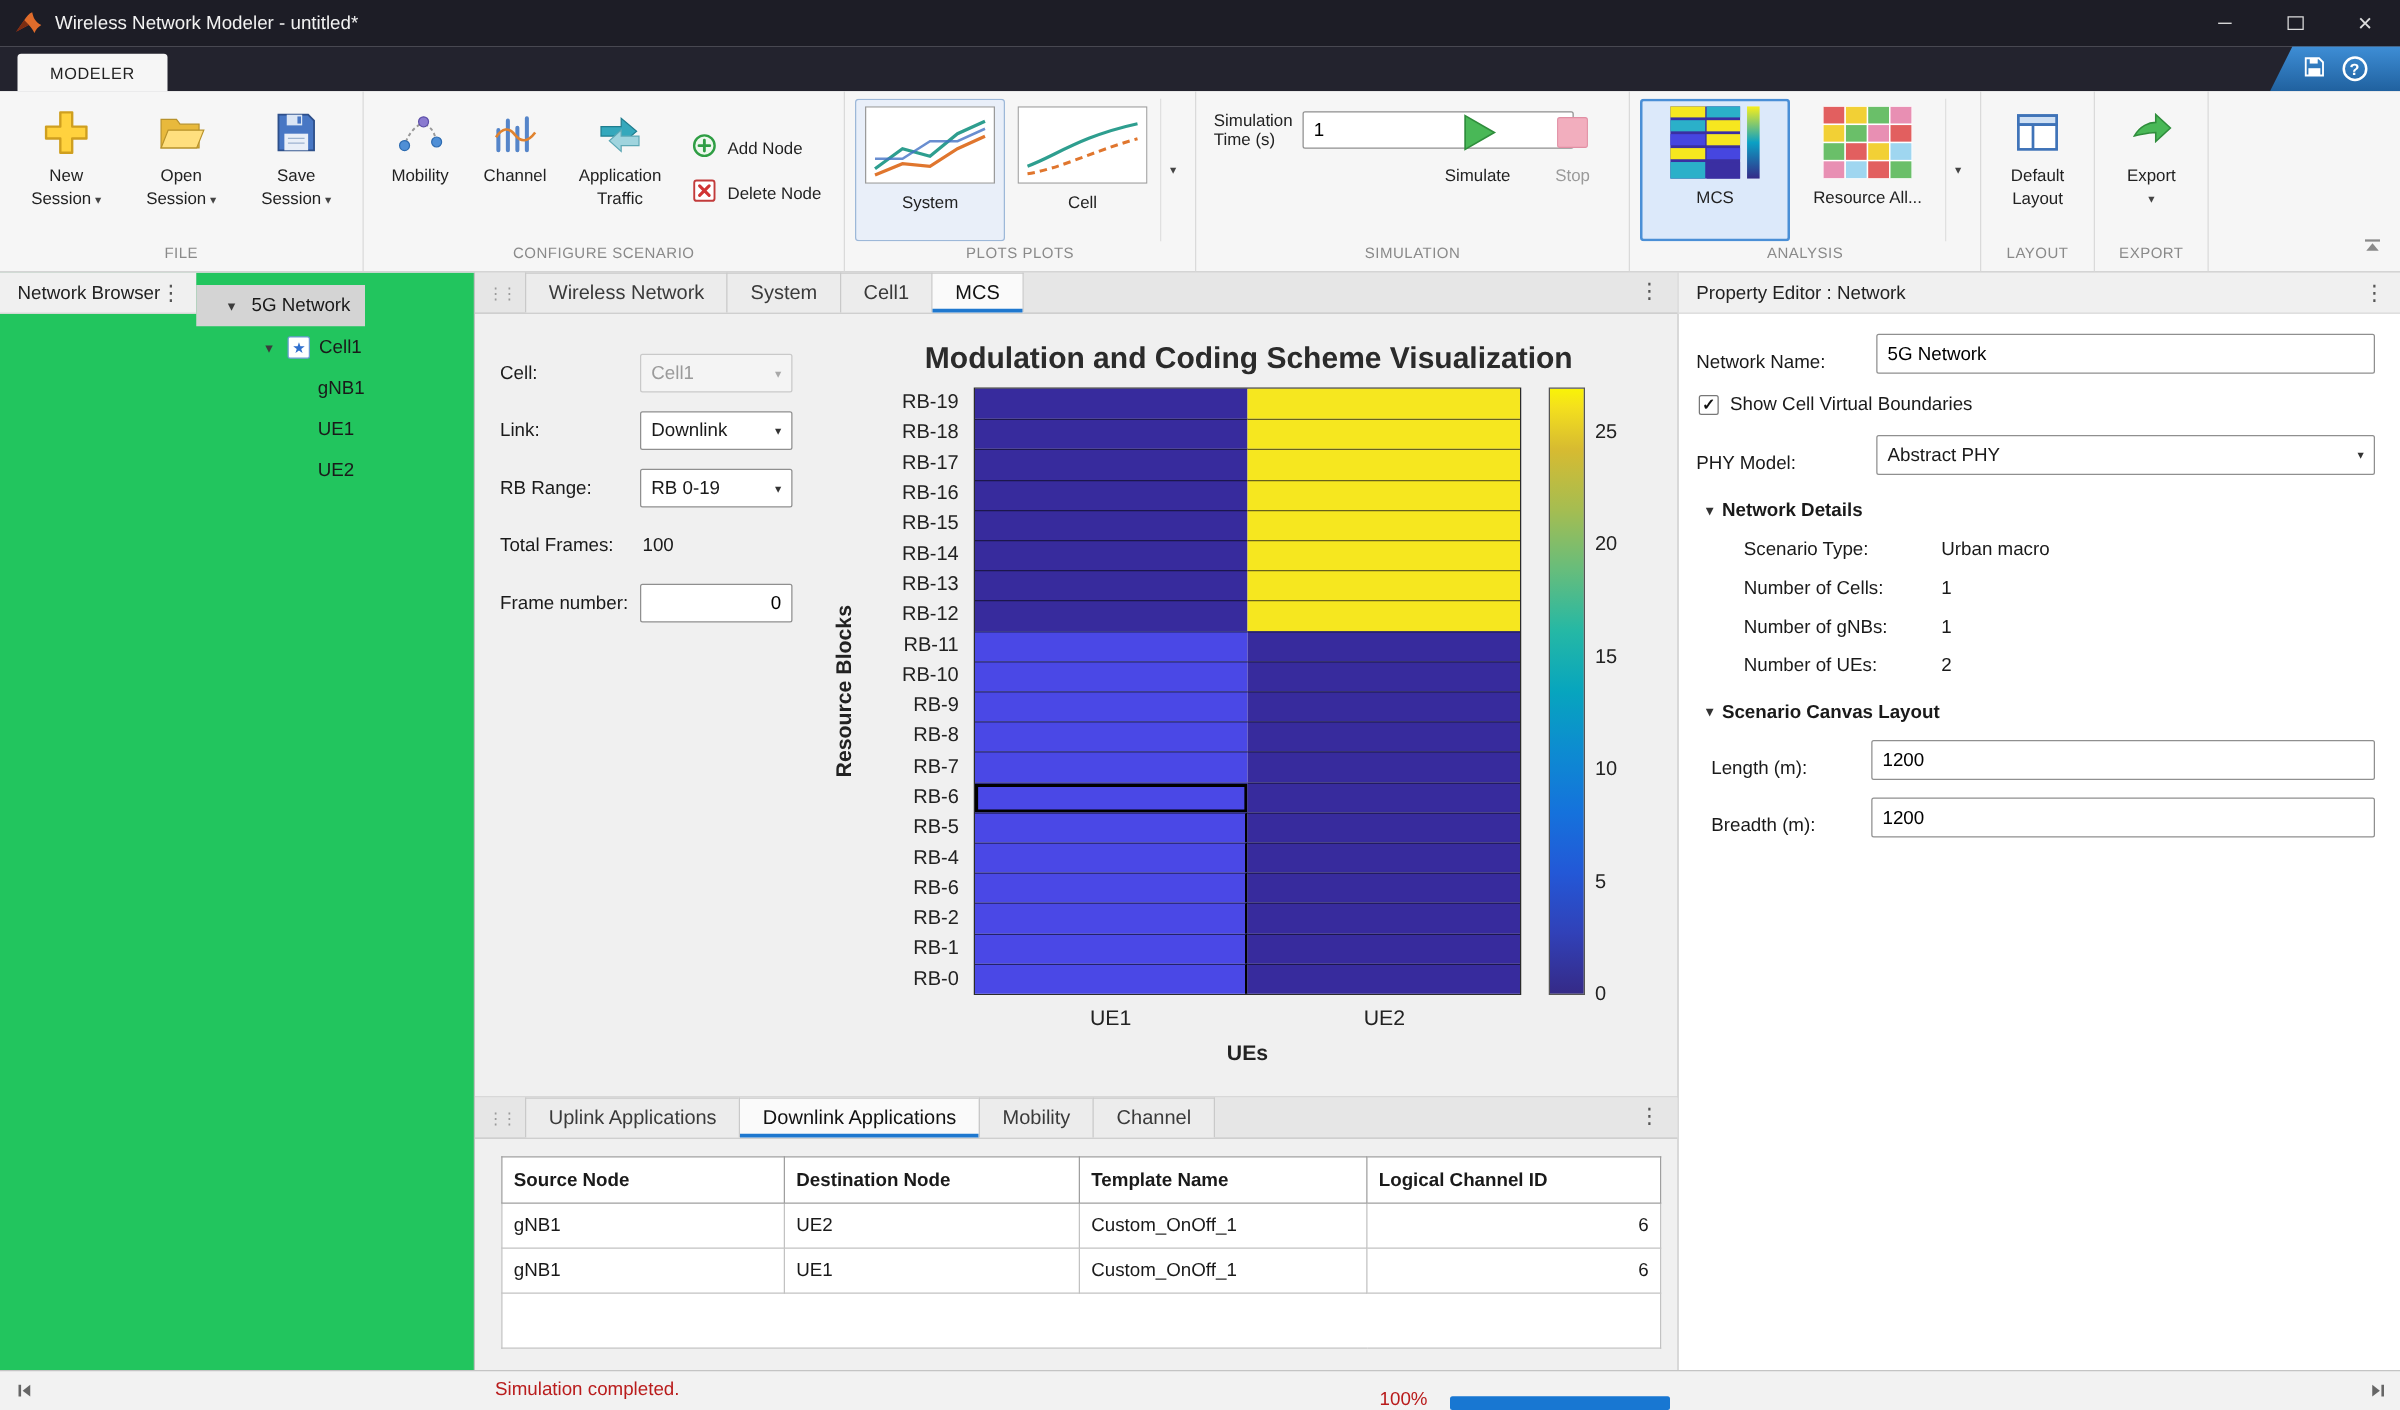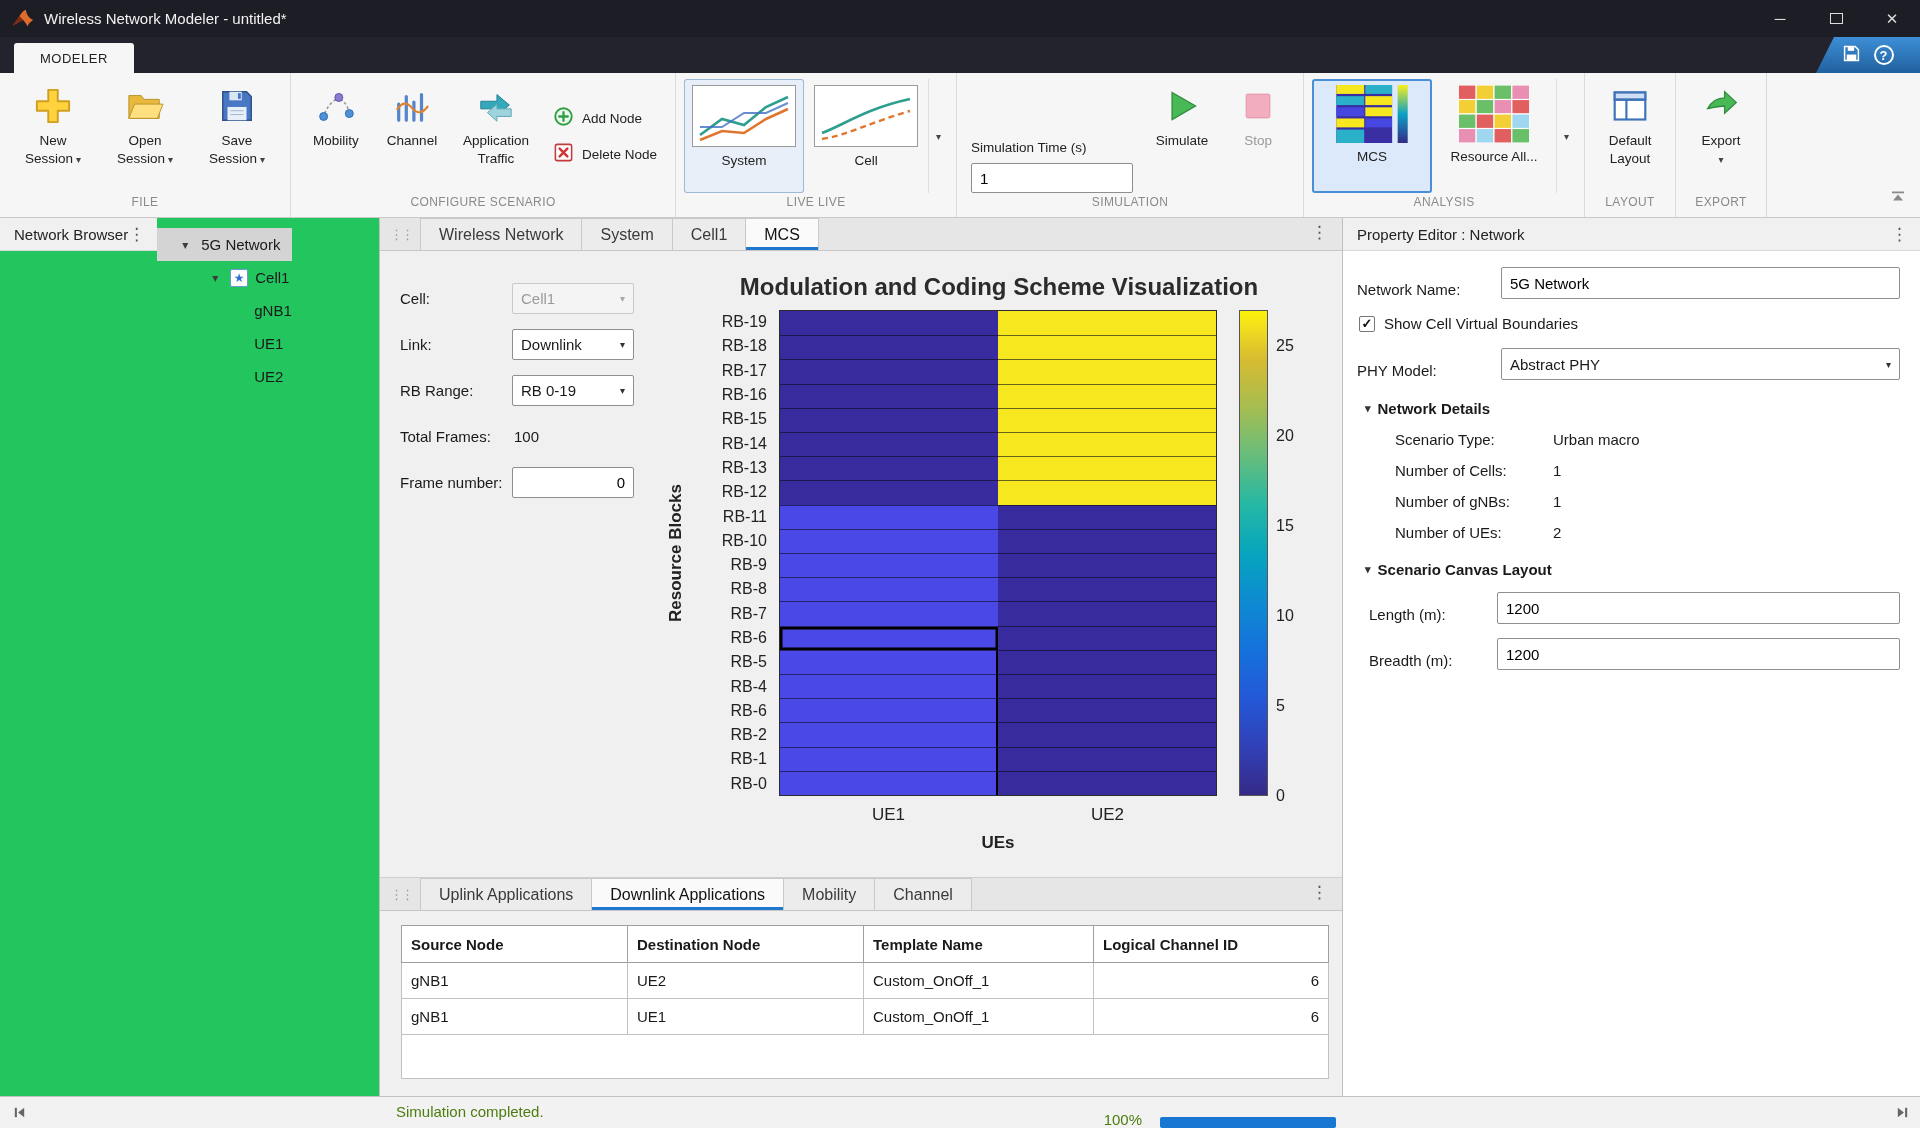--- a/index.html
+++ b/index.html
@@ -33,21 +33,21 @@
   .blabel .l { display: inline; }
   .caret { font-size: 10px; color: #444; margin-left: 3px; }
   .caret-line { font-size: 10px; color: #444; line-height: 1; }
   .small-stack { display: flex; flex-direction: column; justify-content: center; gap: 12px; padding: 0 10px; }
   .small-btn { display: flex; align-items: center; gap: 8px; font-size: 13.5px; color: #222; cursor: default; }
   .thumb-btn { width: 120px; display: flex; flex-direction: column; align-items: center; gap: 3px; padding-top: 6px; border-radius: 3px; }
   .thumb-btn .tlabel { font-size: 13.5px; color: #222; max-width: 112px; white-space: nowrap; overflow: hidden; text-overflow: ellipsis; }
   .thumb-btn.sel { background: #dce9fa; box-shadow: inset 0 0 0 2px #4a8fd6; }
   .thumb-btn.tint { background: #e9eff9; box-shadow: inset 0 0 0 1px #9db8d8; }
   .caret-strip { width: 20px; display: flex; align-items: center; justify-content: center; border-left: 1px solid #e0e0e0; color: #444; font-size: 10px; }
-  .sim-field { width: 178px; display: flex; flex-direction: column; padding: 10px 10px 0 6px; gap: 8px; justify-content: flex-end; }
+  .sim-field { width: 178px; display: flex; padding: 10px 10px 0 6px; gap: 8px; }
   .sim-field label { font-size: 13.5px; color: #222; }
   .sim-field input { height: 30px; border: 1px solid #8f8f8f; border-radius: 2px; padding: 0 8px; font-size: 15px; font-family: "Liberation Sans", sans-serif; background: #fff; }
   .big-btn.disabled .blabel { color: #9a9a9a; }
   .collapse-btn { position: absolute; right: 14px; bottom: 12px; display: flex; }
 
   
   .main { flex: 1; display: flex; min-height: 0; }
   .panel-header { height: 33px; background: #f0f0f0; border-bottom: 1px solid #d9d9d9; display: flex; align-items: center; padding: 0 12px 0 14px; font-size: 15px; color: #222; flex: none; }
   .kebab { margin-left: auto; color: #555; font-size: 17px; cursor: default; }
 
@@ -119,21 +119,21 @@
   .pe-check-row { display: flex; align-items: center; gap: 9px; margin: 16px 0 16px 2px; cursor: default; }
   .checkbox { width: 16px; height: 16px; border: 1px solid #777; border-radius: 2px; background: #fff; display: flex; align-items: center; justify-content: center; font-size: 13px; font-weight: bold; color: #111; line-height: 1; }
   .pe-section { display: flex; align-items: center; gap: 7px; font-weight: bold; margin: 20px 0 2px 8px; cursor: default; }
   .sec-caret { font-size: 11px; color: #333; }
   .pe-detail { display: flex; margin: 14px 0 0 38px; }
   .pe-detail .dlabel { width: 158px; flex: none; }
   .pe-canvas { margin-top: 14px; }
   .pe-canvas label { width: 128px; margin-left: 12px; }
 
   
-  .statusbar { height: 32px; flex: none; background: #f2f2f2; border-top: 1px solid #c4c4c4; position: relative; font-size: 15px; color: #4d7c0f; text-decoration: underline; }
+  .statusbar { height: 32px; flex: none; background: #f2f2f2; border-top: 1px solid #c4c4c4; position: relative; font-size: 15px; color: #b91c1c; text-decoration: underline; }
   .sb-icon-left { position: absolute; left: 12px; top: 8px; }
   .sb-icon-right { position: absolute; right: 10px; top: 8px; }
   .sb-msg { position: absolute; left: 396px; top: 6px; }
   .sb-progress { position: absolute; left: 1094px; top: 0; height: 100%; display: flex; align-items: flex-end; gap: 18px; }
   .sb-pct { width: 48px; text-align: right; }
   .sb-bar { width: 176px; height: 11px; background: #1877d2; border-radius: 2px; }
 </style>
 </head>
 <body>
 
@@ -287,21 +287,21 @@
                 <path d="M8 48 C30 40 50 24 96 14" stroke="#2e9e8f" stroke-width="2.6" fill="none"></path>
                 <path d="M8 54 C34 50 60 36 96 26" stroke="#e0762e" stroke-width="2.4" fill="none" stroke-dasharray="6 4"></path>
               </svg>
           </span>
           <span class="tlabel">Cell</span>
         </div>
         <div class="caret-strip">
             <span>▾</span>
           </div>
       </div>
-      <div class="ts-label">LIVE LIVE</div>
+      <div class="ts-label">PLOTS PLOTS</div>
     </div>
 
     <div class="ts-section">
       <div class="ts-body">
         <div class="sim-field">
           <label>Simulation Time (s)</label>
           <input value="1" style="">
         </div>
         <div class="big-btn narrow">
           <span class="bicon">

